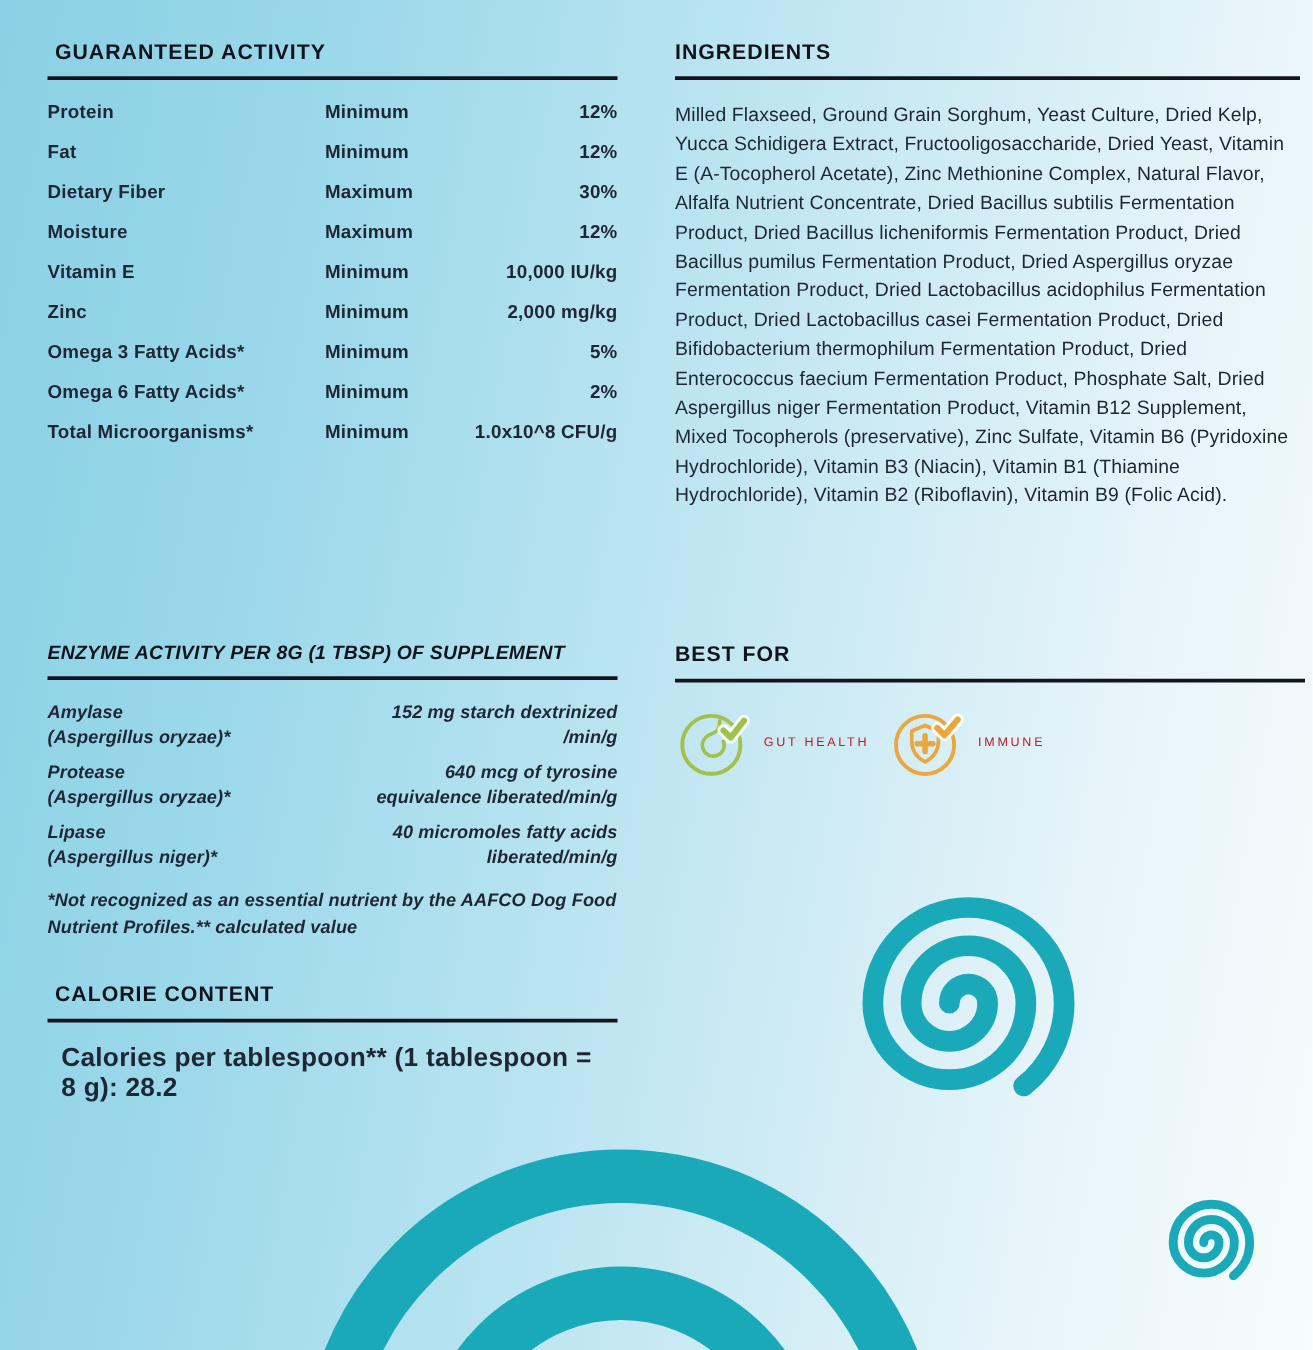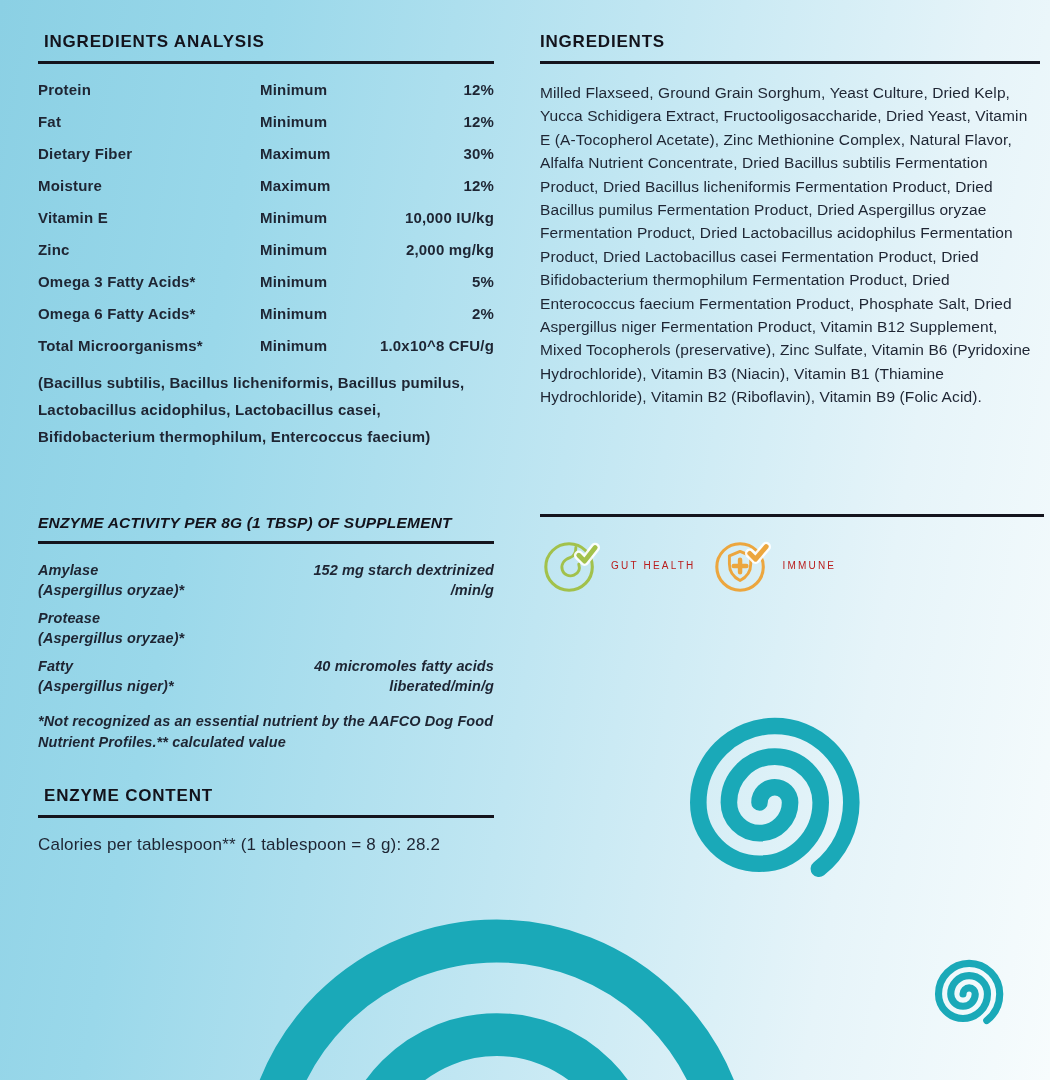--- a/index.html
+++ b/index.html
@@ -22,34 +22,34 @@
   .ga-row{display:flex;margin-bottom:15px;font-size:15px;font-weight:bold;letter-spacing:.2px;align-items:flex-end;}
   .ga-label{flex:0 0 222px;}
   .ga-qual{flex:0 0 102px;}
   .ga-val{flex:1;text-align:right;}
   .ga-note{font-size:15px;font-weight:bold;line-height:27px;margin:10px 0 0 0;letter-spacing:.2px;}
   
   .enz-row{display:flex;justify-content:space-between;margin-bottom:9px;font-size:14.5px;font-weight:bold;line-height:19.5px;letter-spacing:.1px;}
   .enz-left{flex:0 0 235px;}
   .enz-right{flex:1;text-align:right;}
   .footnote{font-size:14.5px;font-weight:bold;line-height:21px;margin:15px 0 0 0;letter-spacing:.1px;}
-  .cal-text{font-size:17px;font-weight:normal;margin:0;letter-spacing:.2px;}
+  .cal-text{font-size:21px;font-weight:bold;margin:11px;letter-spacing:.2px;}
   .ing-text{font-size:15.5px;font-weight:normal;line-height:23.4px;margin:0;letter-spacing:.1px;}
   
   .bf-row{display:flex;align-items:center;margin-top:12px;white-space:nowrap;}
   .bf-item{display:flex;align-items:center;}
   .bf-item + .bf-item{margin-left:16px;}
   .bf-label{margin-left:9px;font-size:10px;letter-spacing:2.2px;color:#b91c1c;}
   .spiral{position:absolute;pointer-events:none;}
 </style>
 </head>
 <body>
 
 <section id="ga">
-  <h2 class="sec-title indent">INGREDIENTS ANALYSIS</h2>
+  <h2 class="sec-title indent">GUARANTEED ACTIVITY</h2>
   <div class="rule"></div>
 
   <div class="ga-row">
     <span class="ga-label">Protein</span>
     <span class="ga-qual">Minimum</span>
     <span class="ga-val">12%</span>
   </div>
   <div class="ga-row">
     <span class="ga-label">Fat</span>
     <span class="ga-qual">Minimum</span>
@@ -84,21 +84,20 @@
     <span class="ga-label">Omega 6 Fatty Acids*</span>
     <span class="ga-qual">Minimum</span>
     <span class="ga-val">2%</span>
   </div>
   <div class="ga-row">
     <span class="ga-label">Total Microorganisms*</span>
     <span class="ga-qual">Minimum</span>
     <span class="ga-val">1.0x10^8 CFU/g</span>
   </div>
 
-  <p class="ga-note">(Bacillus subtilis, Bacillus licheniformis, Bacillus pumilus, Lactobacillus acidophilus, Lactobacillus casei, Bifidobacterium thermophilum, Entercoccus faecium)</p>
 </section>
 
 <section id="enzyme">
   <h2 class="sec-title small">ENZYME ACTIVITY PER 8G (1 TBSP) OF SUPPLEMENT</h2>
   <div class="rule"></div>
 
   <div class="enz-row">
     <div class="enz-left">
       <div>Amylase</div>
       <div>(Aspergillus oryzae)*</div>
@@ -106,48 +105,53 @@
     <div class="enz-right">
       <div>152 mg starch dextrinized</div>
       <div>/min/g</div>
     </div>
   </div>
   <div class="enz-row">
     <div class="enz-left">
       <div>Protease</div>
       <div>(Aspergillus oryzae)*</div>
     </div>
+    <div class="enz-right">
+      <div>640 mcg of tyrosine</div>
+      <div>equivalence liberated/min/g</div>
+    </div>
   </div>
   <div class="enz-row">
     <div class="enz-left">
-      <div>Fatty</div>
+      <div>Lipase</div>
       <div>(Aspergillus niger)*</div>
     </div>
     <div class="enz-right">
       <div>40 micromoles fatty acids</div>
       <div>liberated/min/g</div>
     </div>
   </div>
 
   <p class="footnote">*Not recognized as an essential nutrient by the AAFCO Dog Food Nutrient Profiles.** calculated value</p>
 </section>
 
 <section id="calorie">
-  <h2 class="sec-title indent">ENZYME CONTENT</h2>
+  <h2 class="sec-title indent">CALORIE CONTENT</h2>
   <div class="rule"></div>
   <p class="cal-text">Calories per tablespoon** (1 tablespoon = 8 g): 28.2</p>
 </section>
 
 <section id="ingredients">
   <h2 class="sec-title">INGREDIENTS</h2>
   <div class="rule"></div>
   <p class="ing-text">Milled Flaxseed, Ground Grain Sorghum, Yeast Culture, Dried Kelp, Yucca Schidigera Extract, Fructooligosaccharide, Dried Yeast, Vitamin E (A-Tocopherol Acetate), Zinc Methionine Complex, Natural Flavor, Alfalfa Nutrient Concentrate, Dried Bacillus subtilis Fermentation Product, Dried Bacillus licheniformis Fermentation Product, Dried Bacillus pumilus Fermentation Product, Dried Aspergillus oryzae Fermentation Product, Dried Lactobacillus acidophilus Fermentation Product, Dried Lactobacillus casei Fermentation Product, Dried Bifidobacterium thermophilum Fermentation Product, Dried Enterococcus faecium Fermentation Product, Phosphate Salt, Dried Aspergillus niger Fermentation Product, Vitamin B12 Supplement, Mixed Tocopherols (preservative), Zinc Sulfate, Vitamin B6 (Pyridoxine Hydrochloride), Vitamin B3 (Niacin), Vitamin B1 (Thiamine Hydrochloride), Vitamin B2 (Riboflavin), Vitamin B9 (Folic Acid).</p>
 </section>
 
 <section id="bestfor">
+  <h2 class="sec-title">BEST FOR</h2>
   <div class="rule"></div>
 
   <div class="bf-row">
 
     <div class="bf-item">
       <svg width="62" height="62" viewBox="0 0 64 64">
         <circle cx="30" cy="34" r="24" fill="none" stroke="#a2c14b" stroke-width="3.2"></circle>
         <path d="M37 14 c0 6 -1.5 9 -6 10.5 c-7 2.5 -9.5 7.5 -8 12.5 c1.5 5 7 7.5 12 5.5 c5 -2 6.5 -6.5 5 -11.5" fill="none" stroke="#a2c14b" stroke-width="3" stroke-linecap="round"></path>
         <polyline points="40,22 46,28 57,14" fill="none" stroke="#ffffff" stroke-width="10" stroke-linecap="round" stroke-linejoin="round" opacity="0.9"></polyline>
         <polyline points="40,22 46,28 57,14" fill="none" stroke="#a2c14b" stroke-width="5" stroke-linecap="round" stroke-linejoin="round"></polyline>

